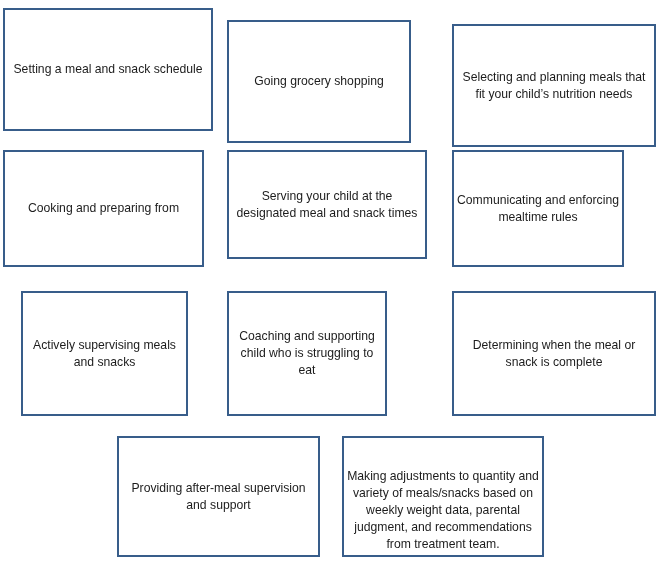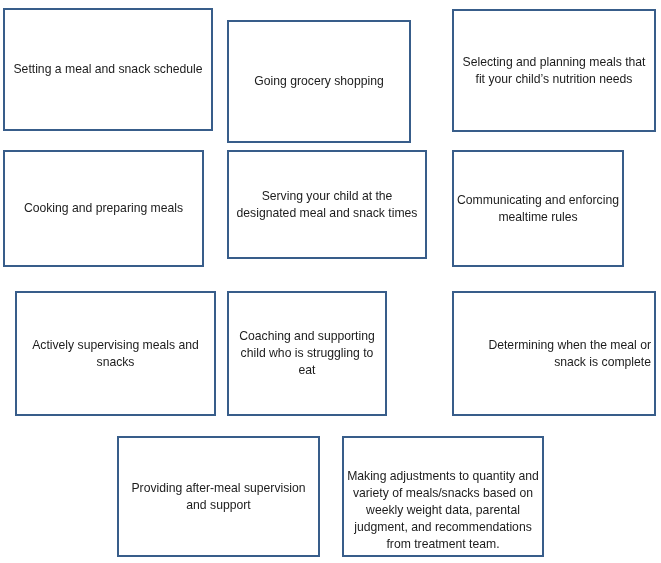--- a/index.html
+++ b/index.html
@@ -35,45 +35,45 @@
 <div class="canvas">
 
   <div class="task-box" style="left:3px; top:8px; width:210px; height:123px;">
     <span>Setting a meal and snack schedule</span>
   </div>
 
   <div class="task-box" style="left:227px; top:8px; width:184px; height:123px;margin-top:12px;">
     <span>Going grocery shopping</span>
   </div>
 
-  <div class="task-box" style="left:452px; top:9px; width:204px; height:123px;">
+  <div class="task-box" style="left:452px; top:24px; width:204px; height:123px;">
     <span>Selecting and planning meals that fit your child’s nutrition needs</span>
   </div>
 
   <div class="task-box" style="left:3px; top:150px; width:201px; height:117px;">
-    <span>Cooking and preparing meals</span>
+    <span>Cooking and preparing from</span>
   </div>
 
   <div class="task-box" style="left:227px; top:150px; width:200px; height:109px;">
     <span>Serving your child at the designated meal and snack times</span>
   </div>
 
   <div class="task-box" style="left:452px; top:150px; width:172px; height:117px;">
     <span>Communicating and enforcing mealtime rules</span>
   </div>
 
-  <div class="task-box" style="left:15px; top:291px; width:201px; height:125px;">
+  <div class="task-box" style="left:21px; top:291px; width:167px; height:125px;">
     <span>Actively supervising meals and snacks</span>
   </div>
 
   <div class="task-box" style="left:227px; top:291px; width:160px; height:125px;">
     <span>Coaching and supporting child who is struggling to eat</span>
   </div>
 
-  <div class="task-box" style="left:452px; top:291px; width:204px; height:125px;text-align:right;">
+  <div class="task-box" style="left:452px; top:291px; width:204px; height:125px;">
     <span>Determining when the meal or snack is complete</span>
   </div>
 
   <div class="task-box" style="left:117px; top:436px; width:203px; height:121px;">
     <span>Providing after-meal supervision and support</span>
   </div>
 
   <div class="task-box" style="left:342px; top:436px; width:202px; height:121px;align-items:flex-end;">
     <span>Making adjustments to quantity and variety of meals/snacks based on weekly weight data, parental judgment, and recommendations from treatment team.</span>
   </div>

